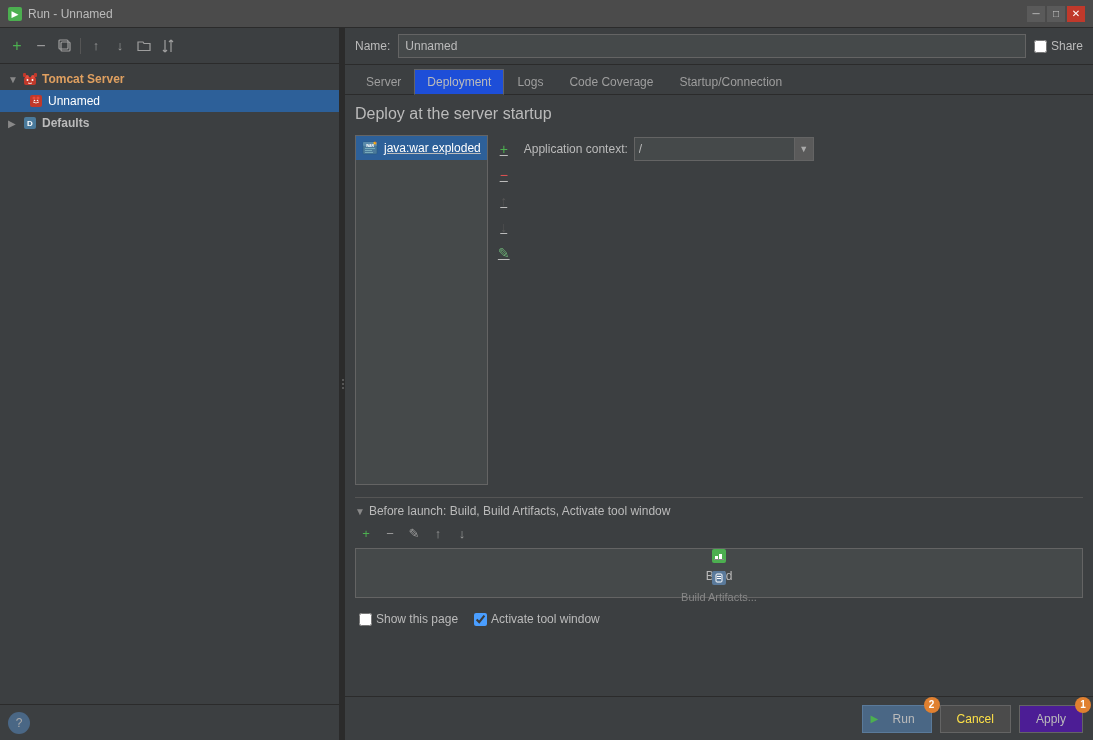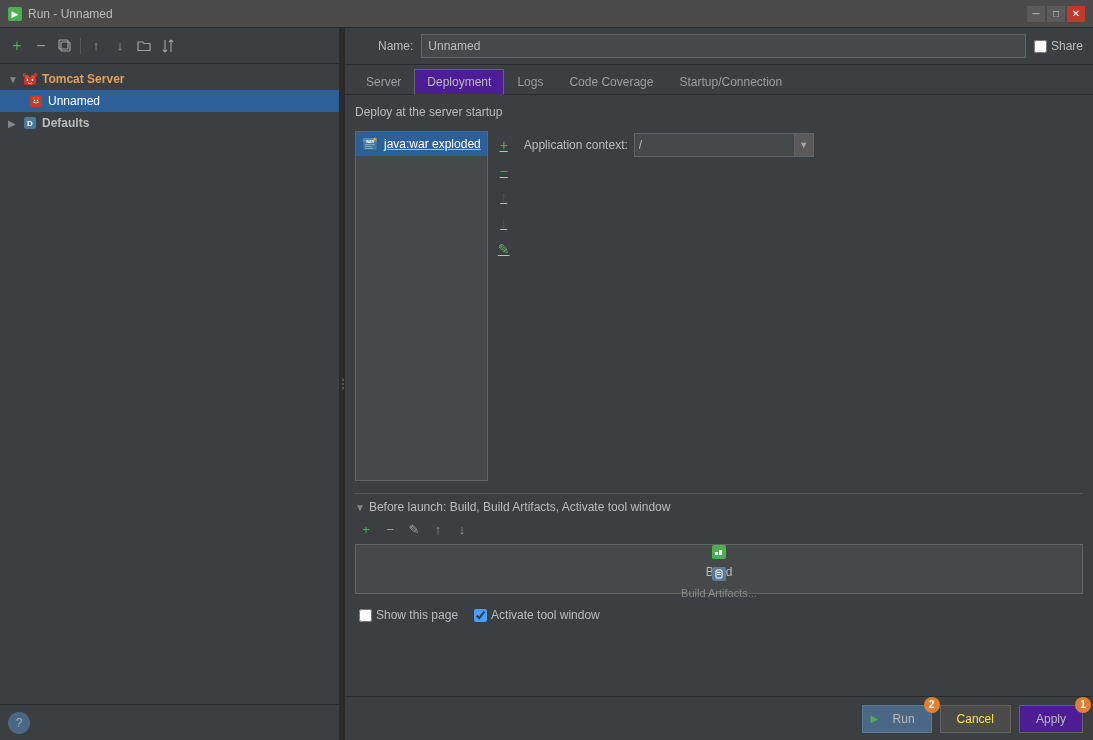--- a/index.html
+++ b/index.html
@@ -161,21 +161,20 @@
       display: flex;
       align-items: center;
       padding: 6px 10px;
       gap: 8px;
       border-bottom: 1px solid #2b2b2b;
     }
     .name-label {
       color: #bbbbbb;
       font-size: 12px;
       white-space: nowrap;
-      margin-left: 23px;
     }
     .name-input {
       flex: 1;
       height: 24px;
       background: #45494a;
       border: 1px solid #646464;
       color: #bbbbbb;
       font-size: 12px;
       padding: 0 6px;
       outline: none;
@@ -206,39 +205,39 @@
       cursor: pointer;
       font-size: 12px;
       color: #9e9e9e;
       border: 1px solid transparent;
       border-bottom: none;
       height: 26px;
       display: flex;
       align-items: center;
     }
     .tab.active {
-      background: #4c1d95;
+      background: #1d4ed8;
       color: #bbbbbb;
       border-color: #646464;
       border-bottom: 1px solid #3c3f41;
       margin-bottom: -1px;
     }
 
     
     .content-area {
       flex: 1;
       padding: 10px;
       overflow-y: auto;
       display: flex;
       flex-direction: column;
       gap: 8px;
     }
 
     .deploy-header {
-      font-size: 12px;
+      font-size: 16px;
       color: #bbbbbb;
       margin-bottom: 4px;
     }
 
     .deploy-list-container {
       display: flex;
       gap: 4px;
       text-decoration: underline;
     }
 

